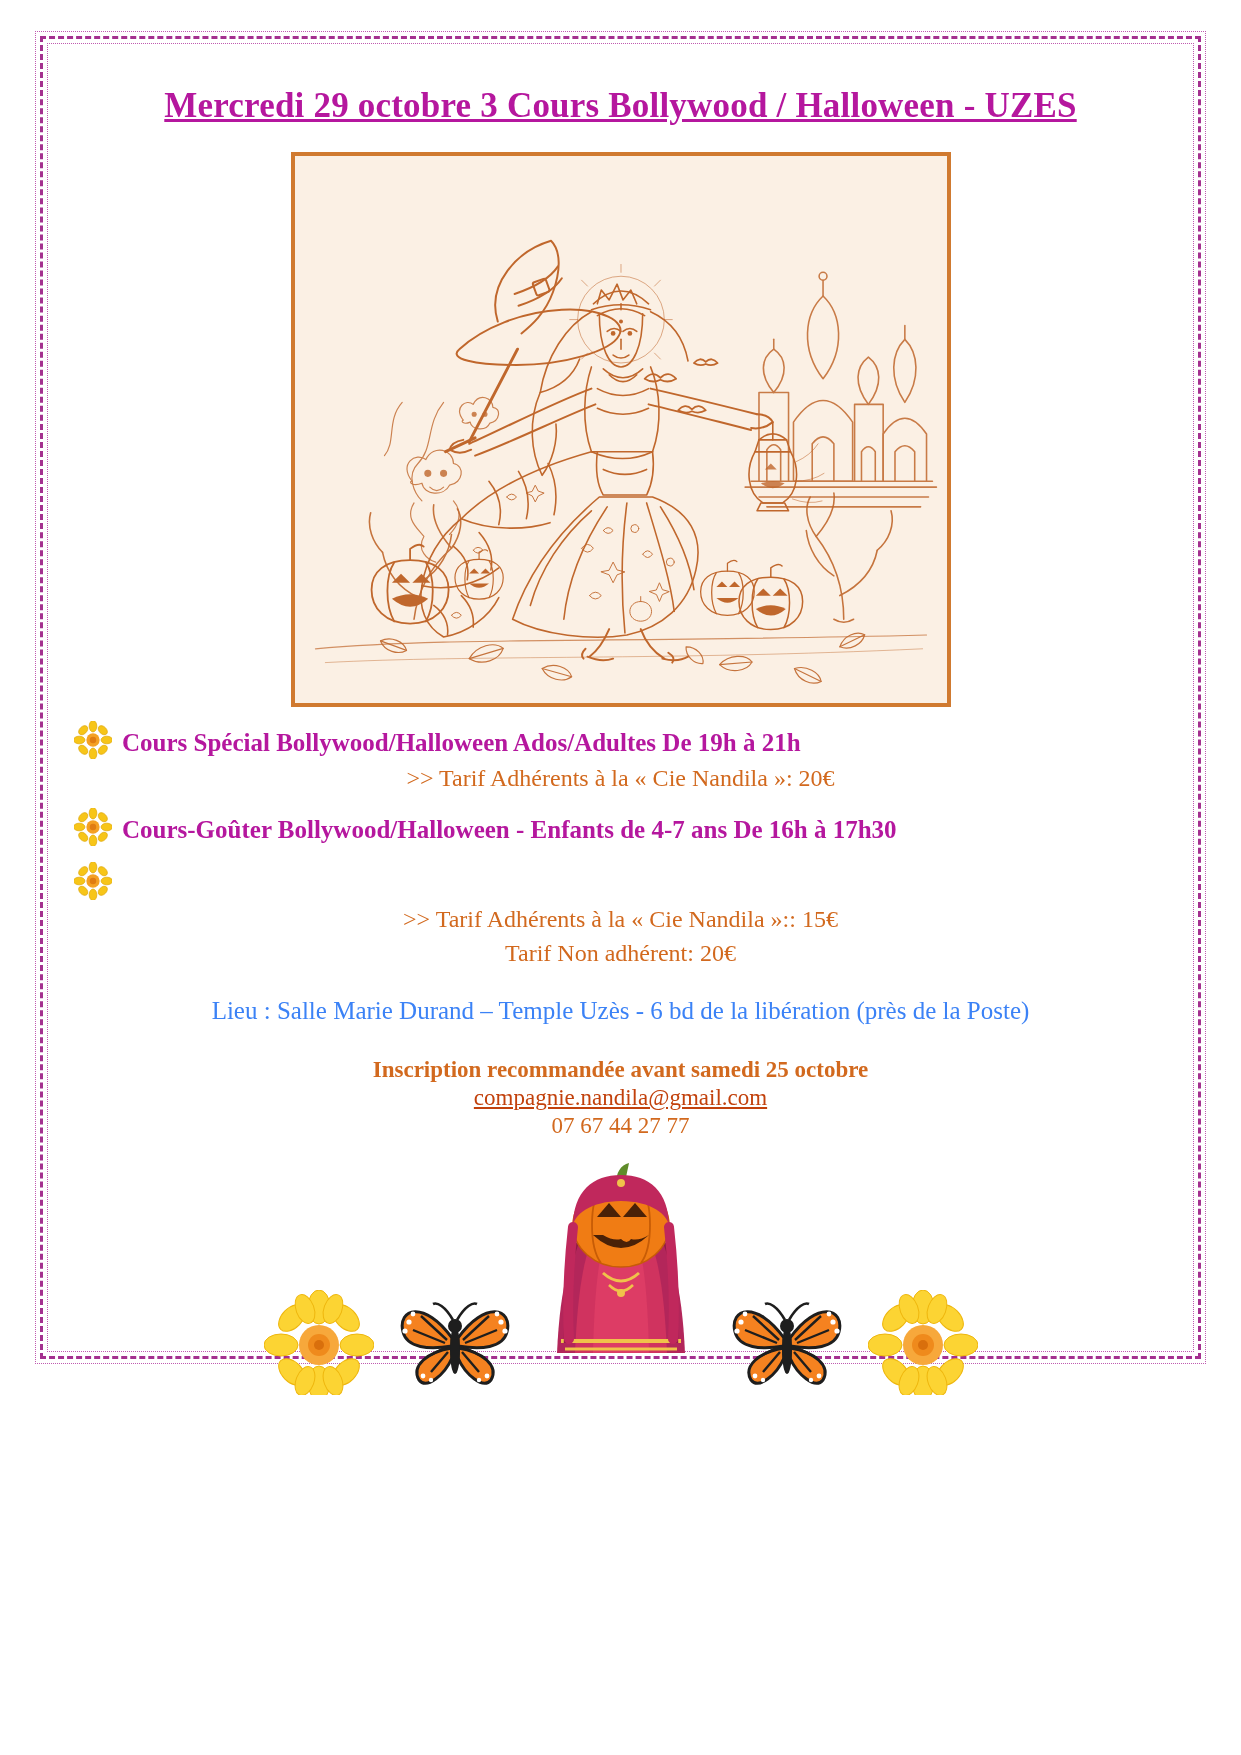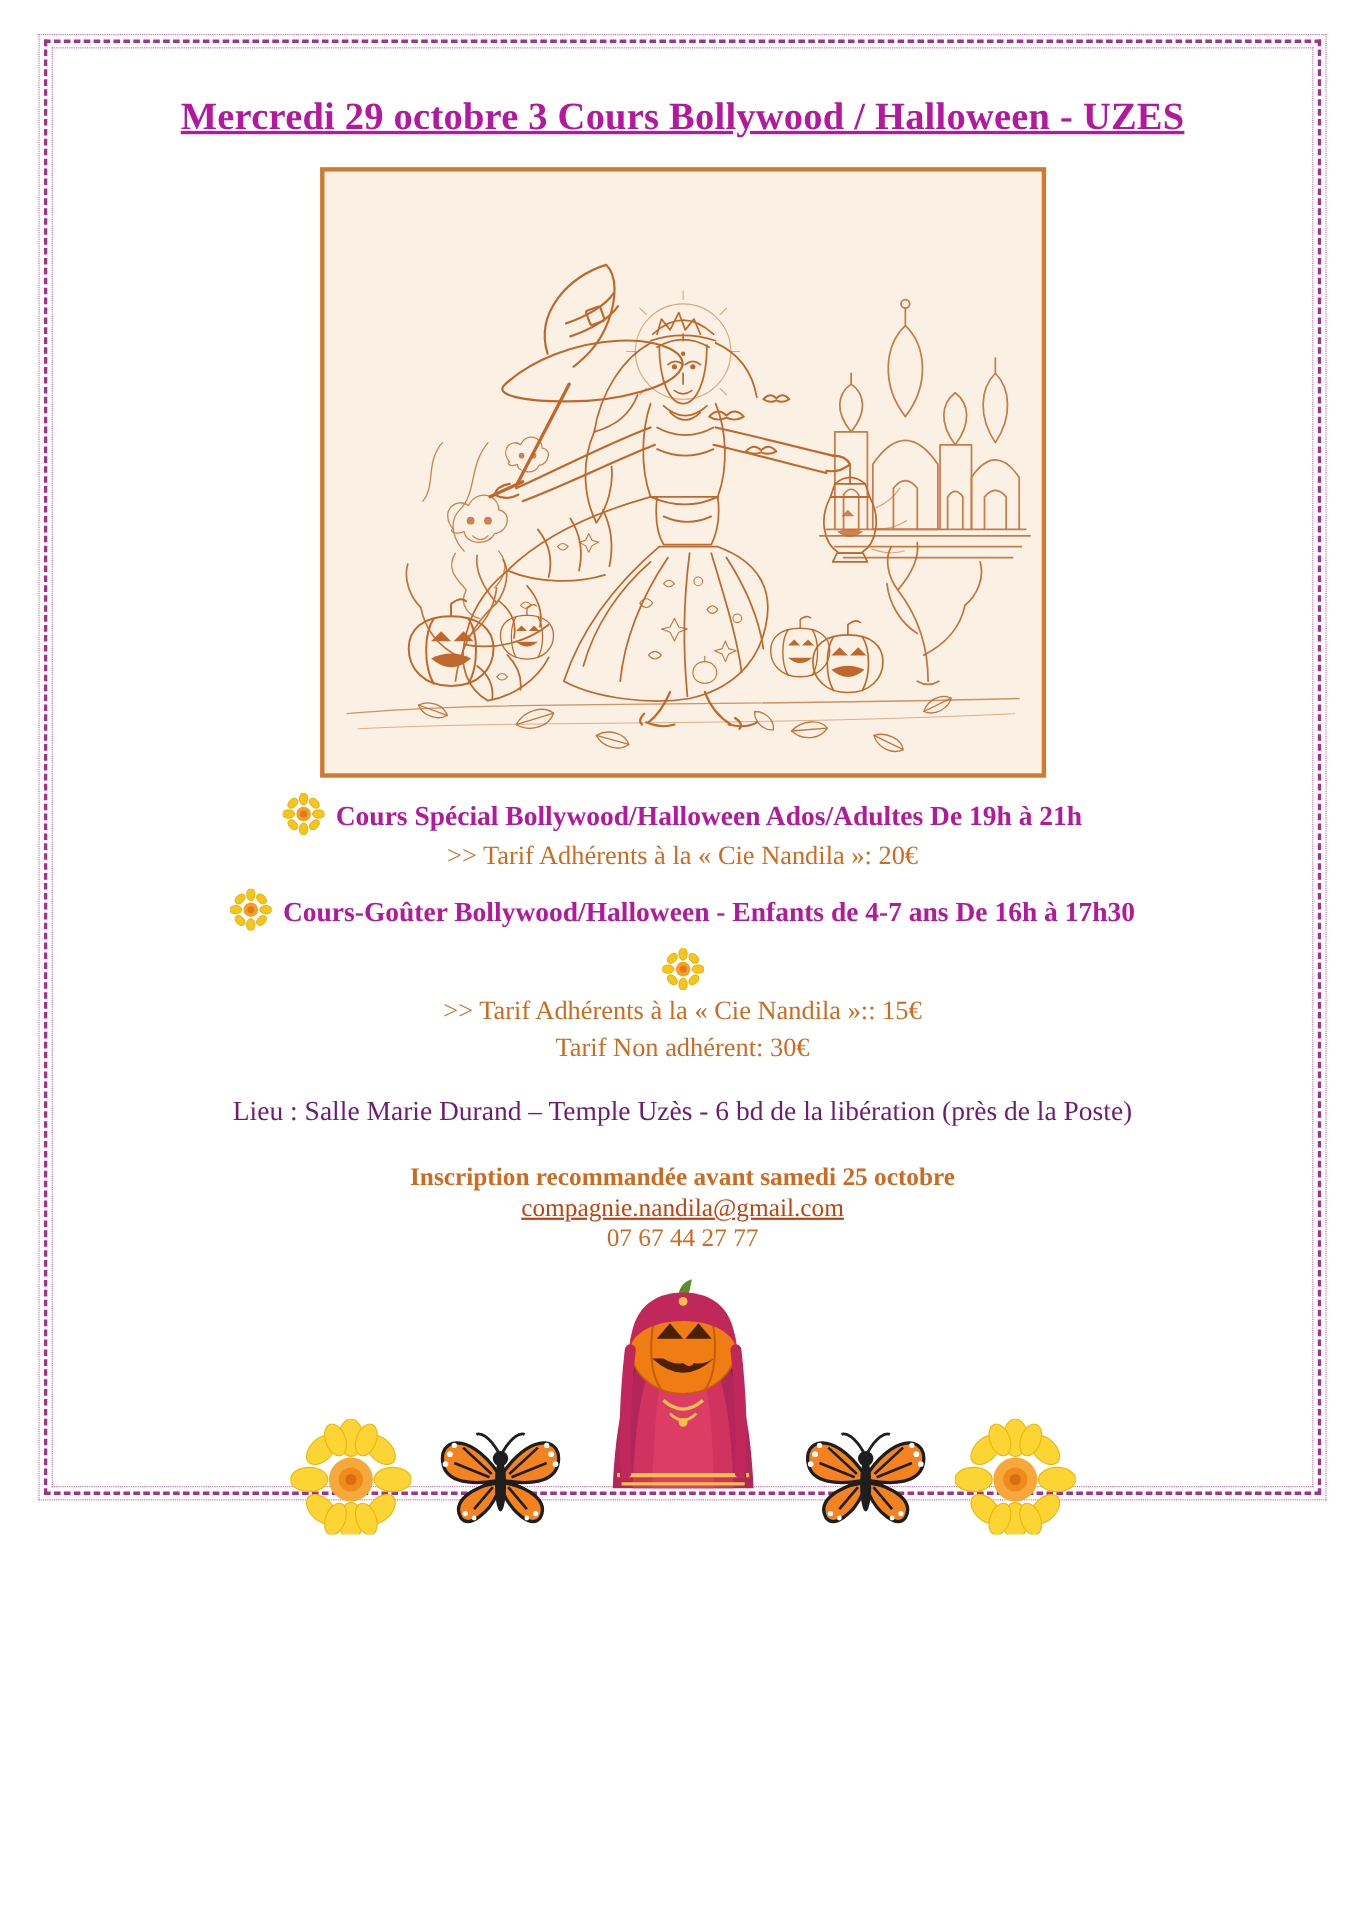--- a/index.html
+++ b/index.html
@@ -88,21 +88,20 @@
     margin-top: 16px;
     position: relative;
   }
   .offer-head {
     font-size: 25px;
     font-weight: bold;
     color: #b5179e;
     line-height: 1.25;
     display: flex;
     align-items: center;
-    justify-content: center;
     gap: 10px;
   }
   .offer-head .txt { display: inline-block; }
   .offer-line {
     font-size: 24px;
     color: #d2691e;
     line-height: 1.3;
     margin-top: 2px;
   }
   .flower-icon {
@@ -110,21 +109,21 @@
     width: 38px;
     height: 38px;
     display: inline-block;
     position: relative;
     top: -2px;
   }
 
   .venue {
     margin-top: 26px;
     font-size: 25px;
-    color: #701a75;
+    color: #3b82f6;
     line-height: 1.3;
   }
 
   .signup {
     margin-top: 30px;
     font-size: 23px;
     font-weight: bold;
     color: #d2691e;
   }
   .email {
@@ -493,21 +492,21 @@
               <ellipse cx="30.3" cy="9.7" rx="5.6" ry="3.8" transform="rotate(45 30.3 9.7)"></ellipse>
               <ellipse cx="9.7" cy="30.3" rx="5.6" ry="3.8" transform="rotate(45 9.7 30.3)"></ellipse>
               <ellipse cx="30.3" cy="30.3" rx="5.6" ry="3.8" transform="rotate(-45 30.3 30.3)"></ellipse>
             </g>
             <circle cx="20" cy="20" r="7" fill="#f4a024"></circle>
             <circle cx="20" cy="20" r="3.4" fill="#e07c12"></circle>
           </svg>
         </span>
       </div>
       <div class="offer-line">&gt;&gt; Tarif Adhérents à la « Cie Nandila »:: 15€</div>
-      <div class="offer-line">Tarif Non adhérent: 30€</div>
+      <div class="offer-line">Tarif Non adhérent: 20€</div>
     </div>
 
     <div class="venue">Lieu : Salle Marie Durand – Temple Uzès - 6 bd de la libération (près de la Poste)</div>
 
     <div class="signup">Inscription recommandée avant samedi 25 octobre</div>
     <div class="email">compagnie.nandila@gmail.com</div>
     <div class="phone">07 67 44 27 77</div>
 
     <div class="bottom-deco">
 

